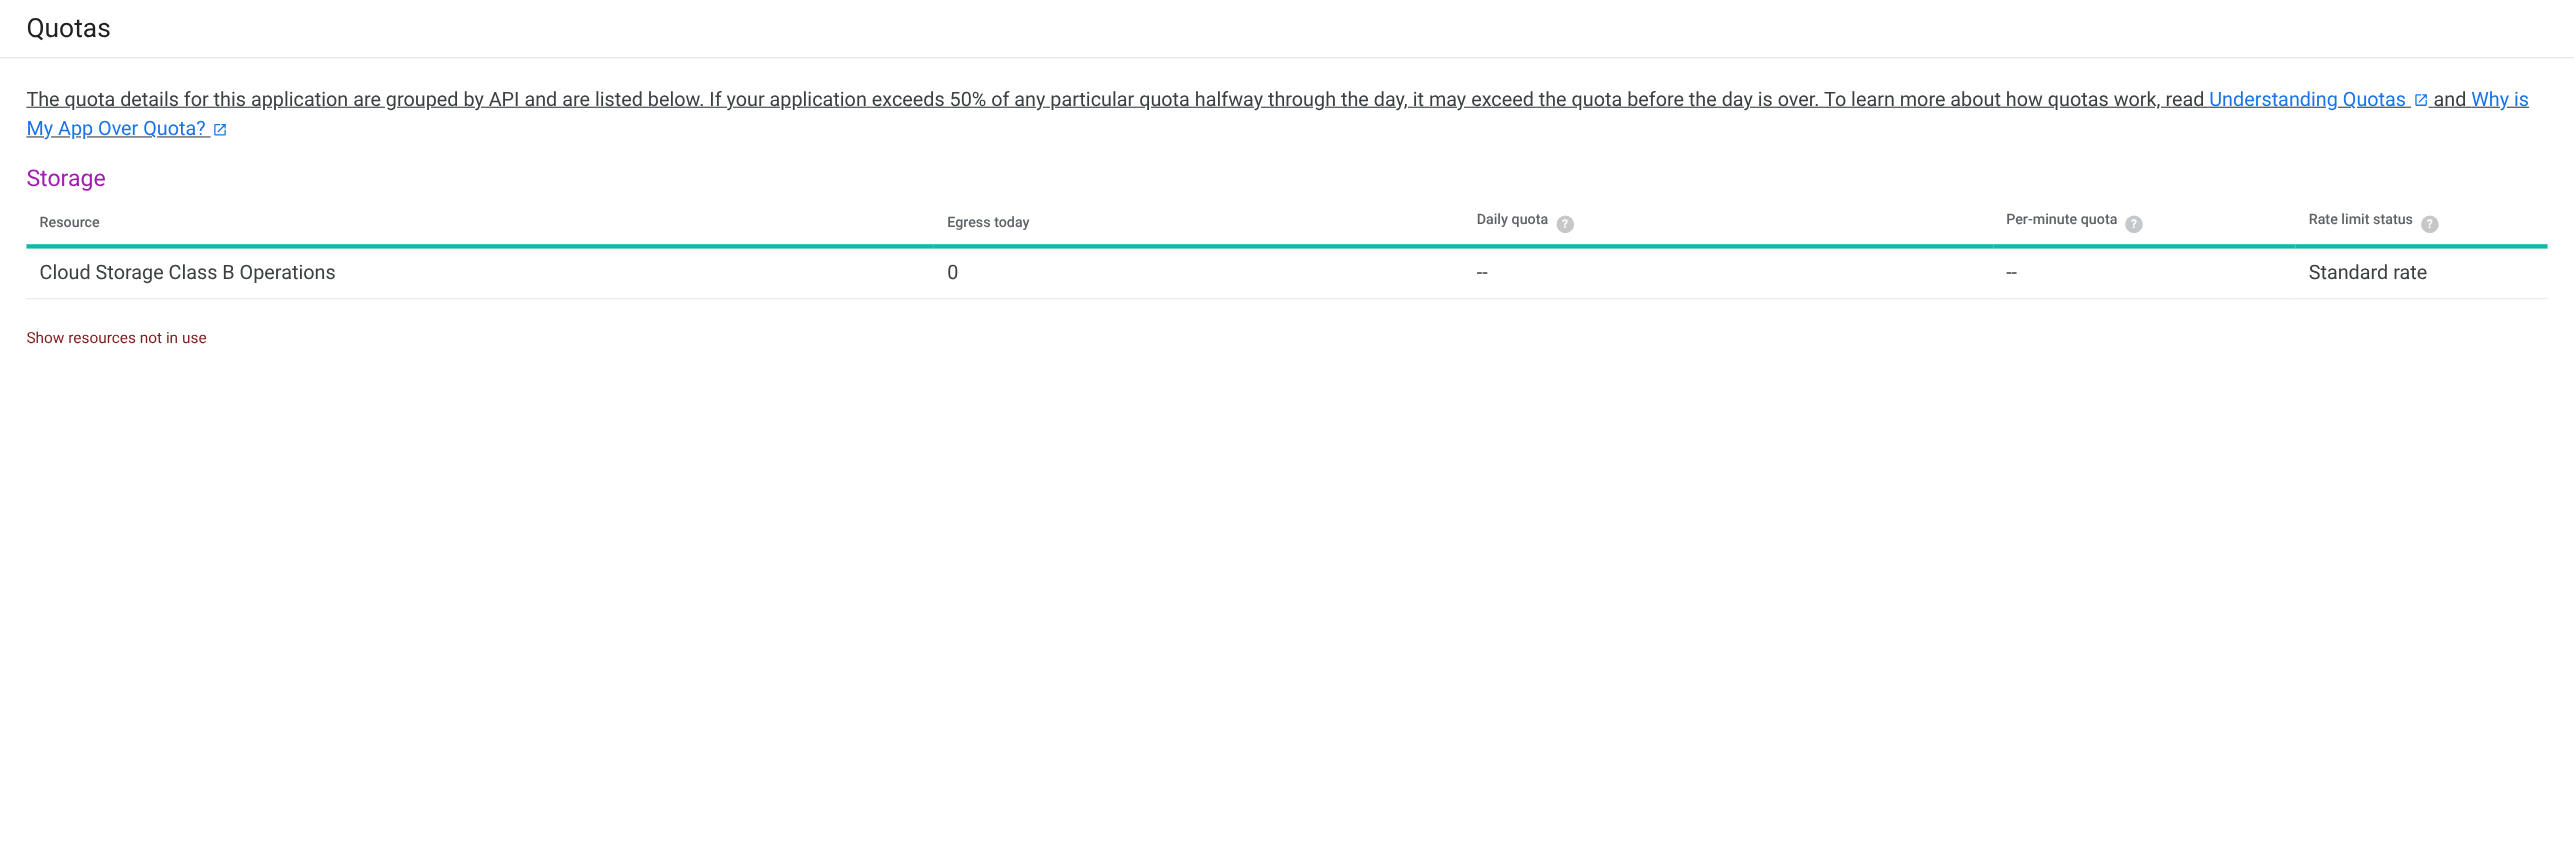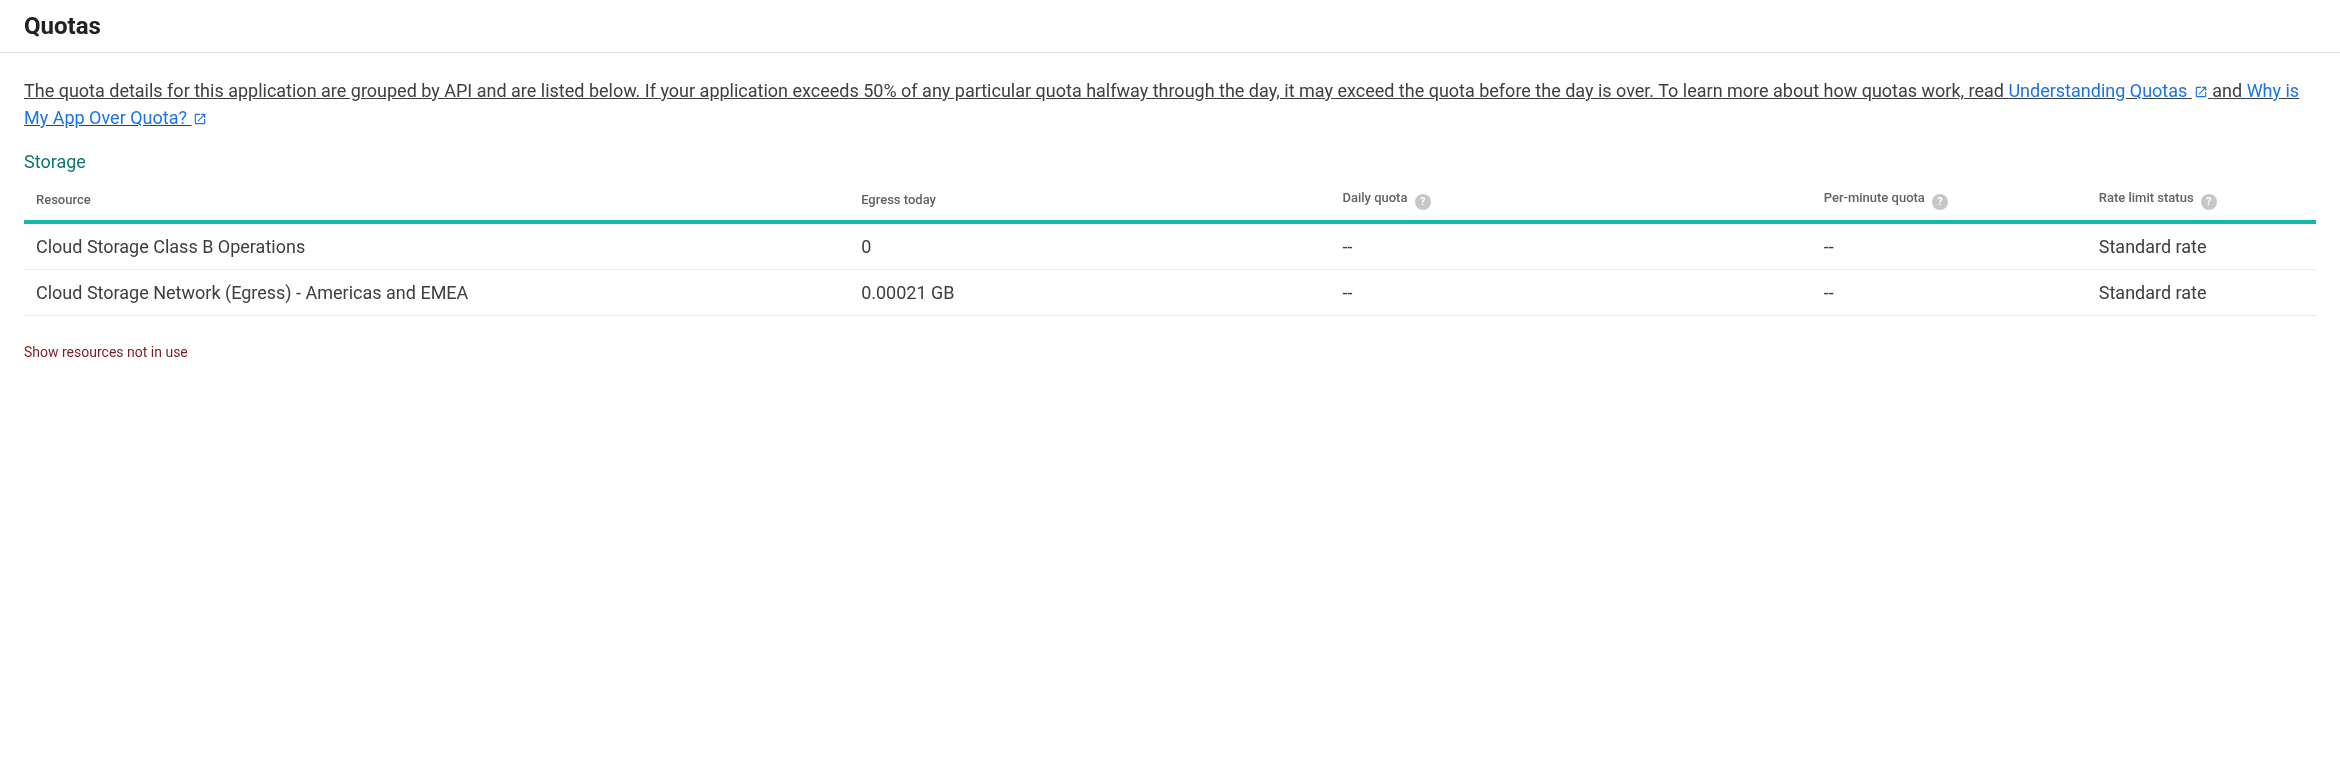--- a/index.html
+++ b/index.html
@@ -12,21 +12,21 @@
       background: #fff;
       color: #202124;
       font-size: 14px;
     }
     .header-bar {
       padding: 12px 24px;
       border-bottom: 1px solid #e0e0e0;
     }
     .page-title {
       font-size: 24px;
-      font-weight: 700;
+      font-weight: 400;
       color: #202124;
     }
     .content {
       padding: 24px;
     }
     .intro-text {
       font-size: 18px;
       color: #3c4043;
       line-height: 1.5;
       margin-bottom: 8px;
@@ -44,23 +44,23 @@
       height: 14px;
       vertical-align: -2px;
       margin-left: 2px;
     }
     .ext-icon svg {
       width: 14px;
       height: 14px;
       fill: #1a73e8;
     }
     .section-title {
-      font-size: 18px;
+      font-size: 21px;
       font-weight: 400;
-      color: #0f766e;
+      color: #a21caf;
       margin-top: 20px;
       margin-bottom: 8px;
     }
     .quotas-table {
       width: 100%;
       border-collapse: collapse;
       margin-top: 4px;
     }
     .quotas-table th {
       text-align: left;
@@ -159,25 +159,18 @@
       </tr>
     </thead>
     <tbody>
       <tr>
         <td>Cloud Storage Class B Operations</td>
         <td>0</td>
         <td>--</td>
         <td>--</td>
         <td>Standard rate</td>
       </tr>
-      <tr>
-        <td>Cloud Storage Network (Egress) - Americas and EMEA</td>
-        <td>0.00021 GB</td>
-        <td>--</td>
-        <td>--</td>
-        <td>Standard rate</td>
-      </tr>
     </tbody>
   </table>
 
   <a href="#" class="show-link">Show resources not in use</a>
 
 </div>
 
 </body></html>

